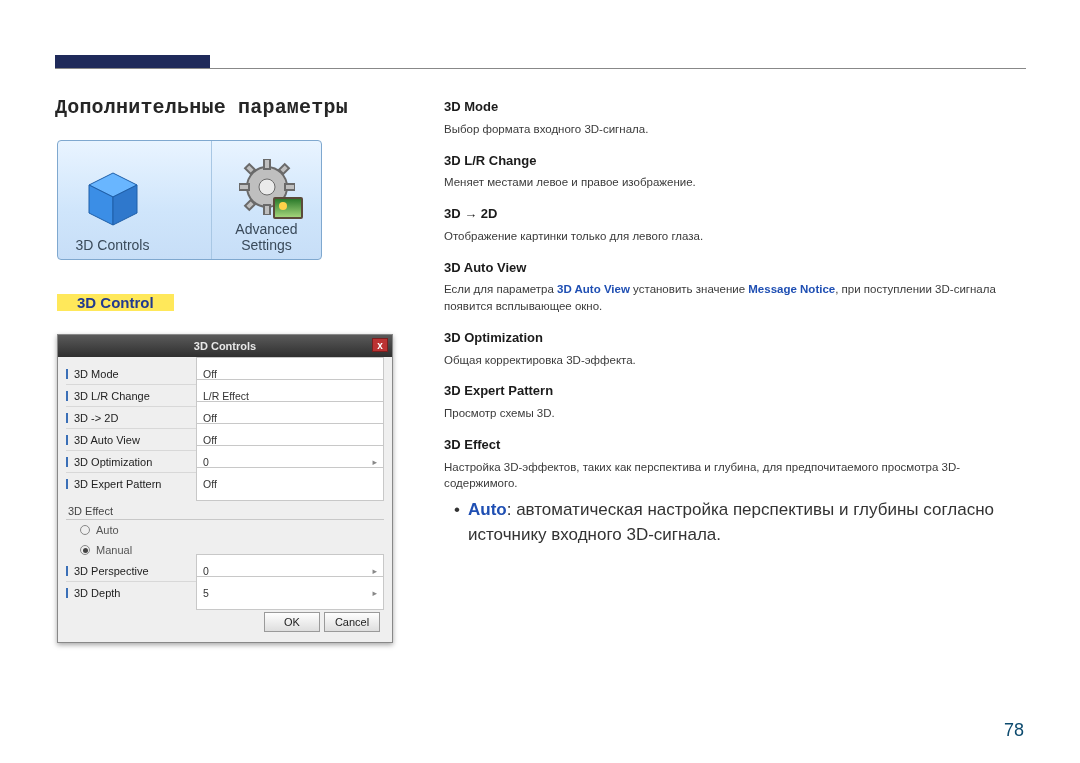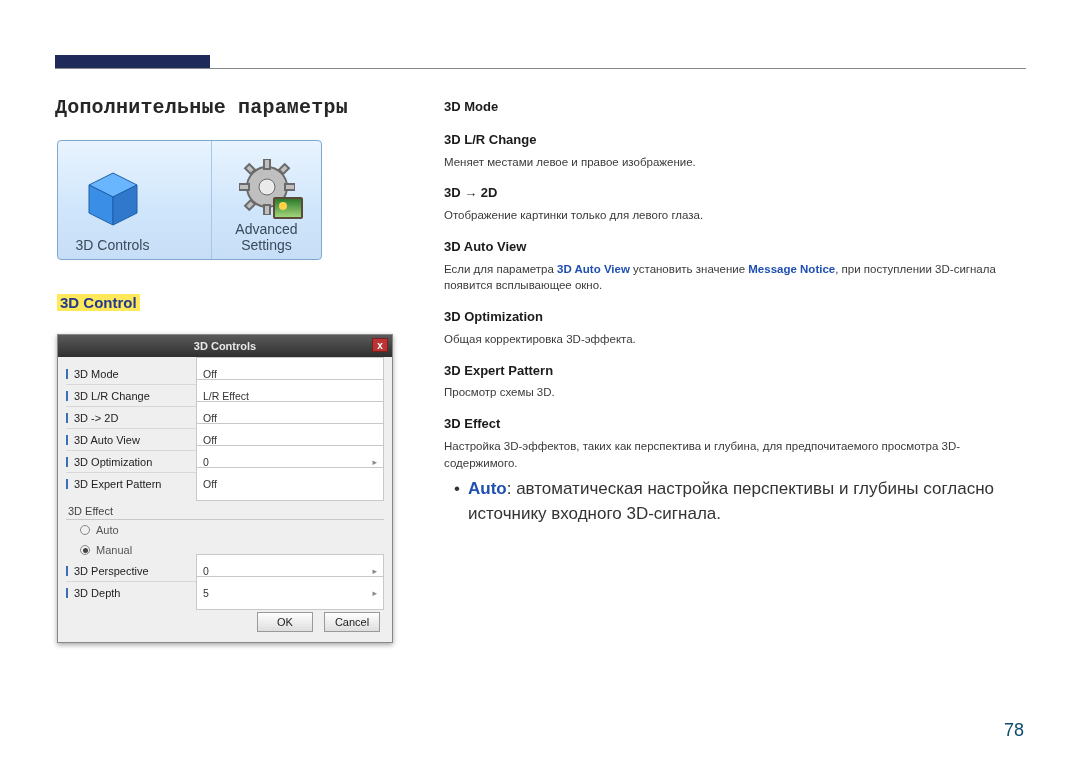--- a/index.html
+++ b/index.html
@@ -67,21 +67,21 @@
   .gear .photo { position:absolute; right:-8px; bottom:-4px; width:30px; height:22px; background:linear-gradient(#2b7a2b,#a2d47a); border:2px solid #5b4a3a; border-radius:2px; }
   .gear .photo::after{content:"";position:absolute;left:4px;top:3px;width:8px;height:8px;background:#ffd24a;border-radius:50%;}
   
   .subhead {
     position: absolute;
     left: 57px; top: 294px;
     font-size: 15px;
     font-weight: 700;
     color: #223a8f;
     background: #ffe85a;
-    padding: 0 3px;
+    padding: 0 20px;
   }
   
   .dialog {
     position: absolute;
     left: 57px; top: 334px;
     width: 336px;
     background: #efefef;
     border: 1px solid #888;
     box-shadow: 0 2px 5px rgba(0,0,0,.35);
     font-size: 11px;
@@ -142,21 +142,21 @@
   .radio-row {
     display: flex; align-items: center;
     height: 20px; padding-left: 14px;
     color:#555;
   }
   .radio-row .dot {
     width:10px;height:10px;border:1px solid #888;border-radius:50%;
     margin-right:6px; display:inline-flex;align-items:center;justify-content:center;
   }
   .radio-row.sel .dot::after{content:"";width:5px;height:5px;background:#444;border-radius:50%;}
-  .buttons { display:flex; justify-content:flex-end; gap:11px; padding:8px 4px 0; }
+  .buttons { display:flex; justify-content:flex-end; gap:4px; padding:8px 4px 0; }
   .btn {
     min-width:56px; height:20px;
     background:linear-gradient(#fefefe,#dedede);
     border:1px solid #9a9a9a;
     font-size:11px;
     display:flex;align-items:center;justify-content:center;
   }
   
   .right {
     position: absolute;
@@ -291,20 +291,21 @@
 
     <div class="buttons">
       <div class="btn">OK</div>
       <div class="btn">Cancel</div>
     </div>
   </div>
 </div>
 
 <div class="right">
   <h3 class="first">3D Mode</h3>
+  <p>Выбор формата входного 3D-сигнала.</p>
 
   <h3>3D L/R Change</h3>
   <p>Меняет местами левое и правое изображение.</p>
 
   <h3>3D → 2D</h3>
   <p>Отображение картинки только для левого глаза.</p>
 
   <h3>3D Auto View</h3>
   <p>
     <span>Если для параметра </span><span class="blue">3D Auto View</span><span> установить значение </span><span class="blue">Message Notice</span><span>, при поступлении 3D-сигнала появится всплывающее окно.</span>

